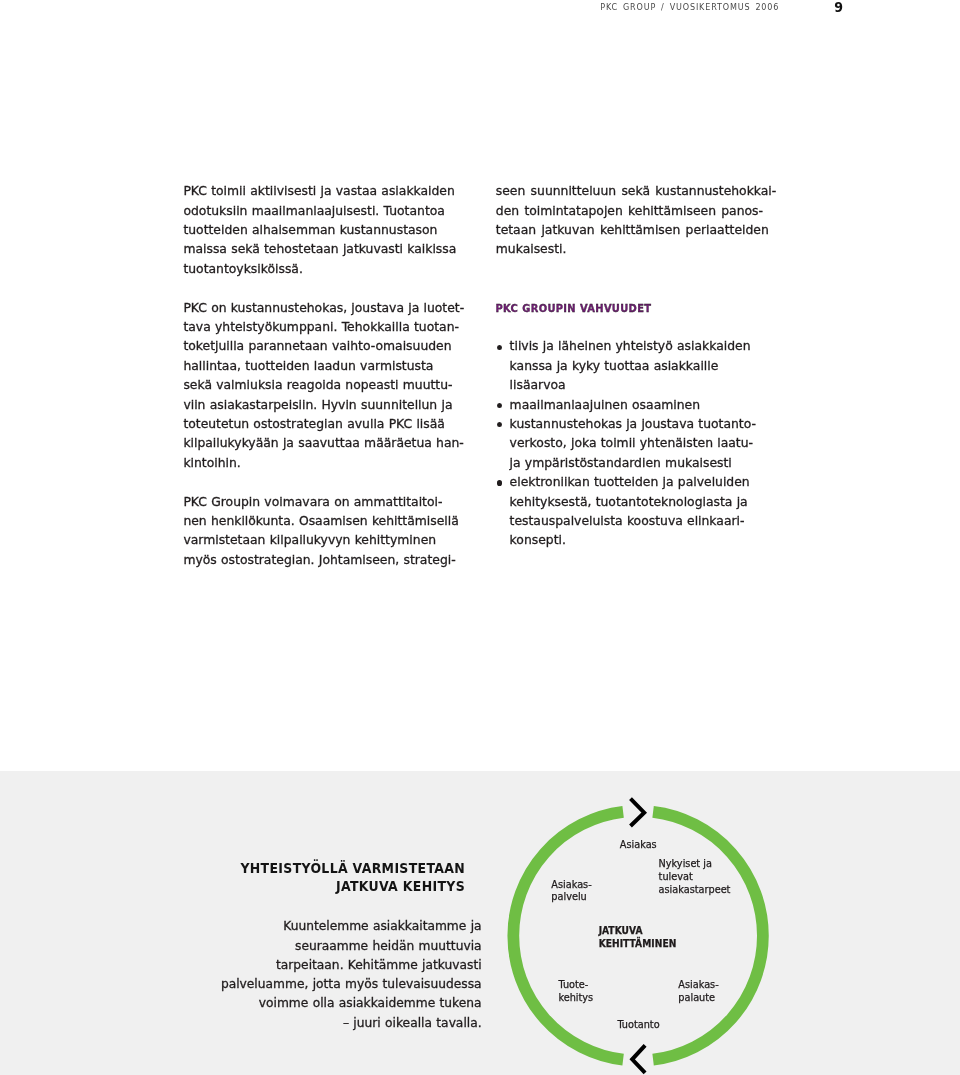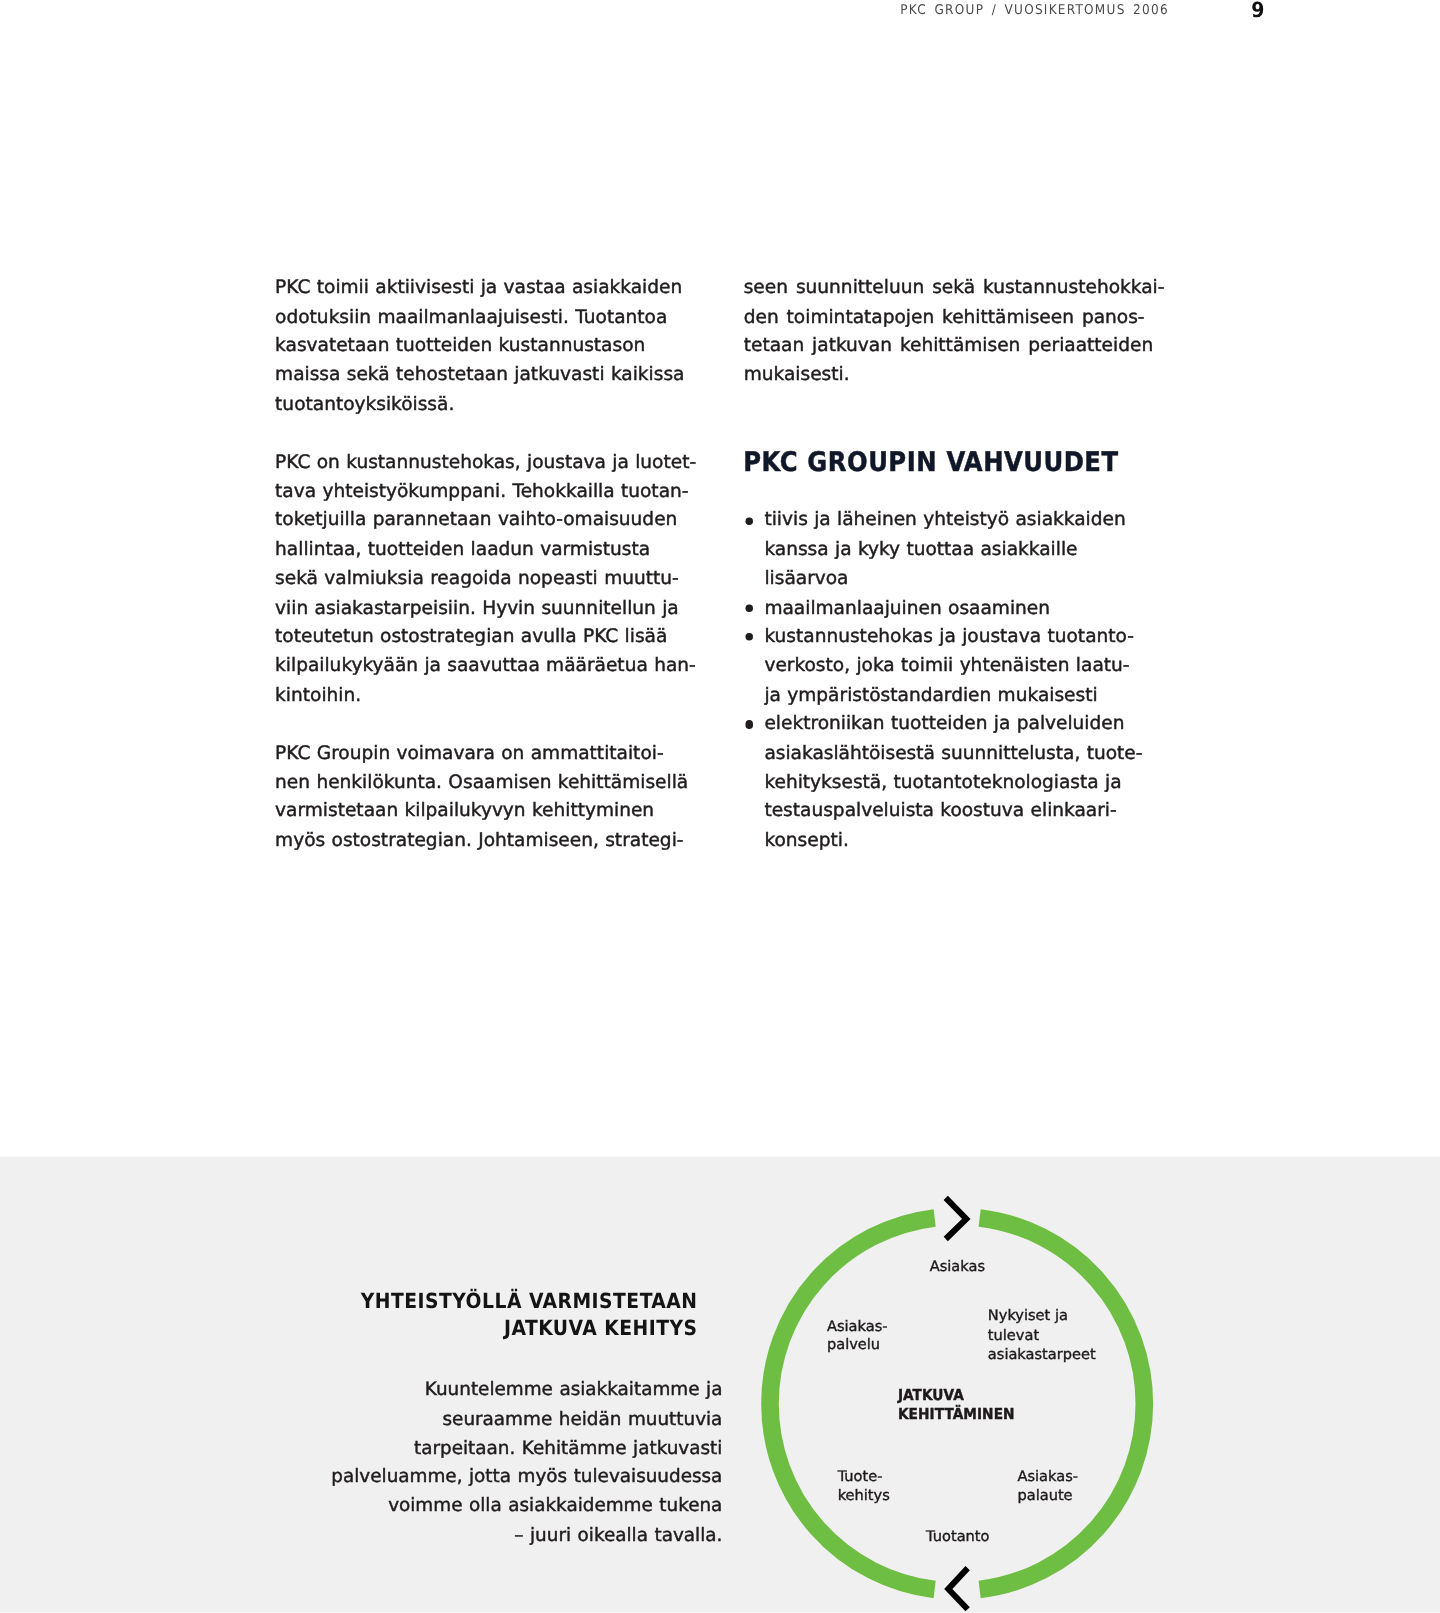--- a/index.html
+++ b/index.html
@@ -20,21 +20,21 @@
   
   .col{position:absolute;font-size:12.38px;word-spacing:0.3px;color:#211d1e;-webkit-text-stroke:0.3px #211d1e;}
   .col-left{left:183.4px;top:182.3px;width:290px;}
   .col-right{left:495.8px;top:182.3px;width:290px;}
   .tline{height:19.4px;line-height:19.4px;white-space:pre;}
   .para{margin:0;}
   .col-right > .para{word-spacing:1.35px;}
   .para + .para{margin-top:19.4px;}
 
   .section-head{font-family:"DejaVu Sans Condensed","DejaVu Sans",sans-serif;
-                font-size:18px;font-weight:bold;letter-spacing:0.33px;margin:38.8px 0 0 0;margin-left:-0.3px;color:#0f172a;
+                font-size:11px;font-weight:bold;letter-spacing:0.33px;margin:38.8px 0 0 0;margin-left:-0.3px;color:#701a75;
                 height:19.4px;line-height:19.4px;white-space:pre;}
   .bullets{margin:19.4px 0 0 0;padding:0;}
   .bullet-item{position:relative;padding-left:13.8px;}
   .bullet-dot{position:absolute;left:1.1px;top:0;height:19.4px;line-height:19.4px;font-size:12.4px;
               color:transparent;-webkit-text-stroke:0;}
   .bullet-dot::before{content:"";position:absolute;left:0;top:7.3px;width:4.9px;height:5.1px;
               border-radius:50%;background:#211d1e;}
   .bullet-text{display:block;}
 
   
@@ -65,21 +65,21 @@
 
   <div class="page-header">
     <div class="header-label">PKC GROUP / VUOSIKERTOMUS 2006</div>
     <div class="header-pageno">9</div>
   </div>
 
   <div class="col col-left">
     <div class="para">
         <div class="tline">PKC toimii aktiivisesti ja vastaa asiakkaiden</div>
         <div class="tline">odotuksiin maailmanlaajuisesti. Tuotantoa</div>
-        <div class="tline">kasvatetaan tuotteiden kustannustason</div>
+        <div class="tline">tuotteiden alhaisemman kustannustason</div>
         <div class="tline">maissa sekä tehostetaan jatkuvasti kaikissa</div>
         <div class="tline">tuotantoyksiköissä.</div>
       </div>
     <div class="para">
         <div class="tline">PKC on kustannustehokas, joustava ja luotet-</div>
         <div class="tline">tava yhteistyökumppani. Tehokkailla tuotan-</div>
         <div class="tline">toketjuilla parannetaan vaihto-omaisuuden</div>
         <div class="tline">hallintaa, tuotteiden laadun varmistusta</div>
         <div class="tline">sekä valmiuksia reagoida nopeasti muuttu-</div>
         <div class="tline">viin asiakastarpeisiin. Hyvin suunnitellun ja</div>
@@ -123,21 +123,20 @@
         <span class="bullet-text">
             <div class="tline">kustannustehokas ja joustava tuotanto-</div>
             <div class="tline">verkosto, joka toimii yhtenäisten laatu-</div>
             <div class="tline">ja ympäristöstandardien mukaisesti</div>
           </span>
       </div>
       <div class="bullet-item">
         <span class="bullet-dot">•</span>
         <span class="bullet-text">
             <div class="tline">elektroniikan tuotteiden ja palveluiden</div>
-            <div class="tline">asiakaslähtöisestä suunnittelusta, tuote-</div>
             <div class="tline">kehityksestä, tuotantoteknologiasta ja</div>
             <div class="tline">testauspalveluista koostuva elinkaari-</div>
             <div class="tline">konsepti.</div>
           </span>
       </div>
     </div>
   </div>
 
   <div class="bottom-title">
       <div class="tline">YHTEISTYÖLLÄ VARMISTETAAN</div>
@@ -155,21 +154,21 @@
   <div class="cycle">
     <svg width="290" height="300" viewBox="0 0 290 300">
       <path d="M 157.09 31.95 A 124.75 124.75 0 0 1 157.09 279.65" fill="none" stroke="#6fbe44" stroke-width="11.75"></path>
       <path d="M 127.11 279.65 A 124.75 124.75 0 0 1 127.11 31.95" fill="none" stroke="#6fbe44" stroke-width="11.75"></path>
       <path d="M 134.5 18.6 L 148.2 32.6 L 134.5 46.0" fill="none" stroke="#000000" stroke-width="4.0" stroke-linejoin="miter" stroke-linecap="butt"></path>
       <path d="M 149.1 265.4 L 136.2 279.3 L 149.1 292.8" fill="none" stroke="#000000" stroke-width="4.0" stroke-linejoin="miter" stroke-linecap="butt"></path>
     </svg>
     <div class="cyc-label" style="left:142.75px;top:59.3px;">
         <div class="tline">Asiakas</div>
       </div>
-    <div class="cyc-label" style="left:199px;top:92px;">
+    <div class="cyc-label" style="left:199px;top:78px;">
         <div class="tline">Nykyiset ja</div>
         <div class="tline">tulevat</div>
         <div class="tline">asiakastarpeet</div>
       </div>
     <div class="cyc-label" style="left:203px;top:199.1px;">
         <div class="tline">Asiakas-</div>
         <div class="tline">palaute</div>
       </div>
     <div class="cyc-label" style="left:143px;top:239.4px;">
         <div class="tline">Tuotanto</div>

